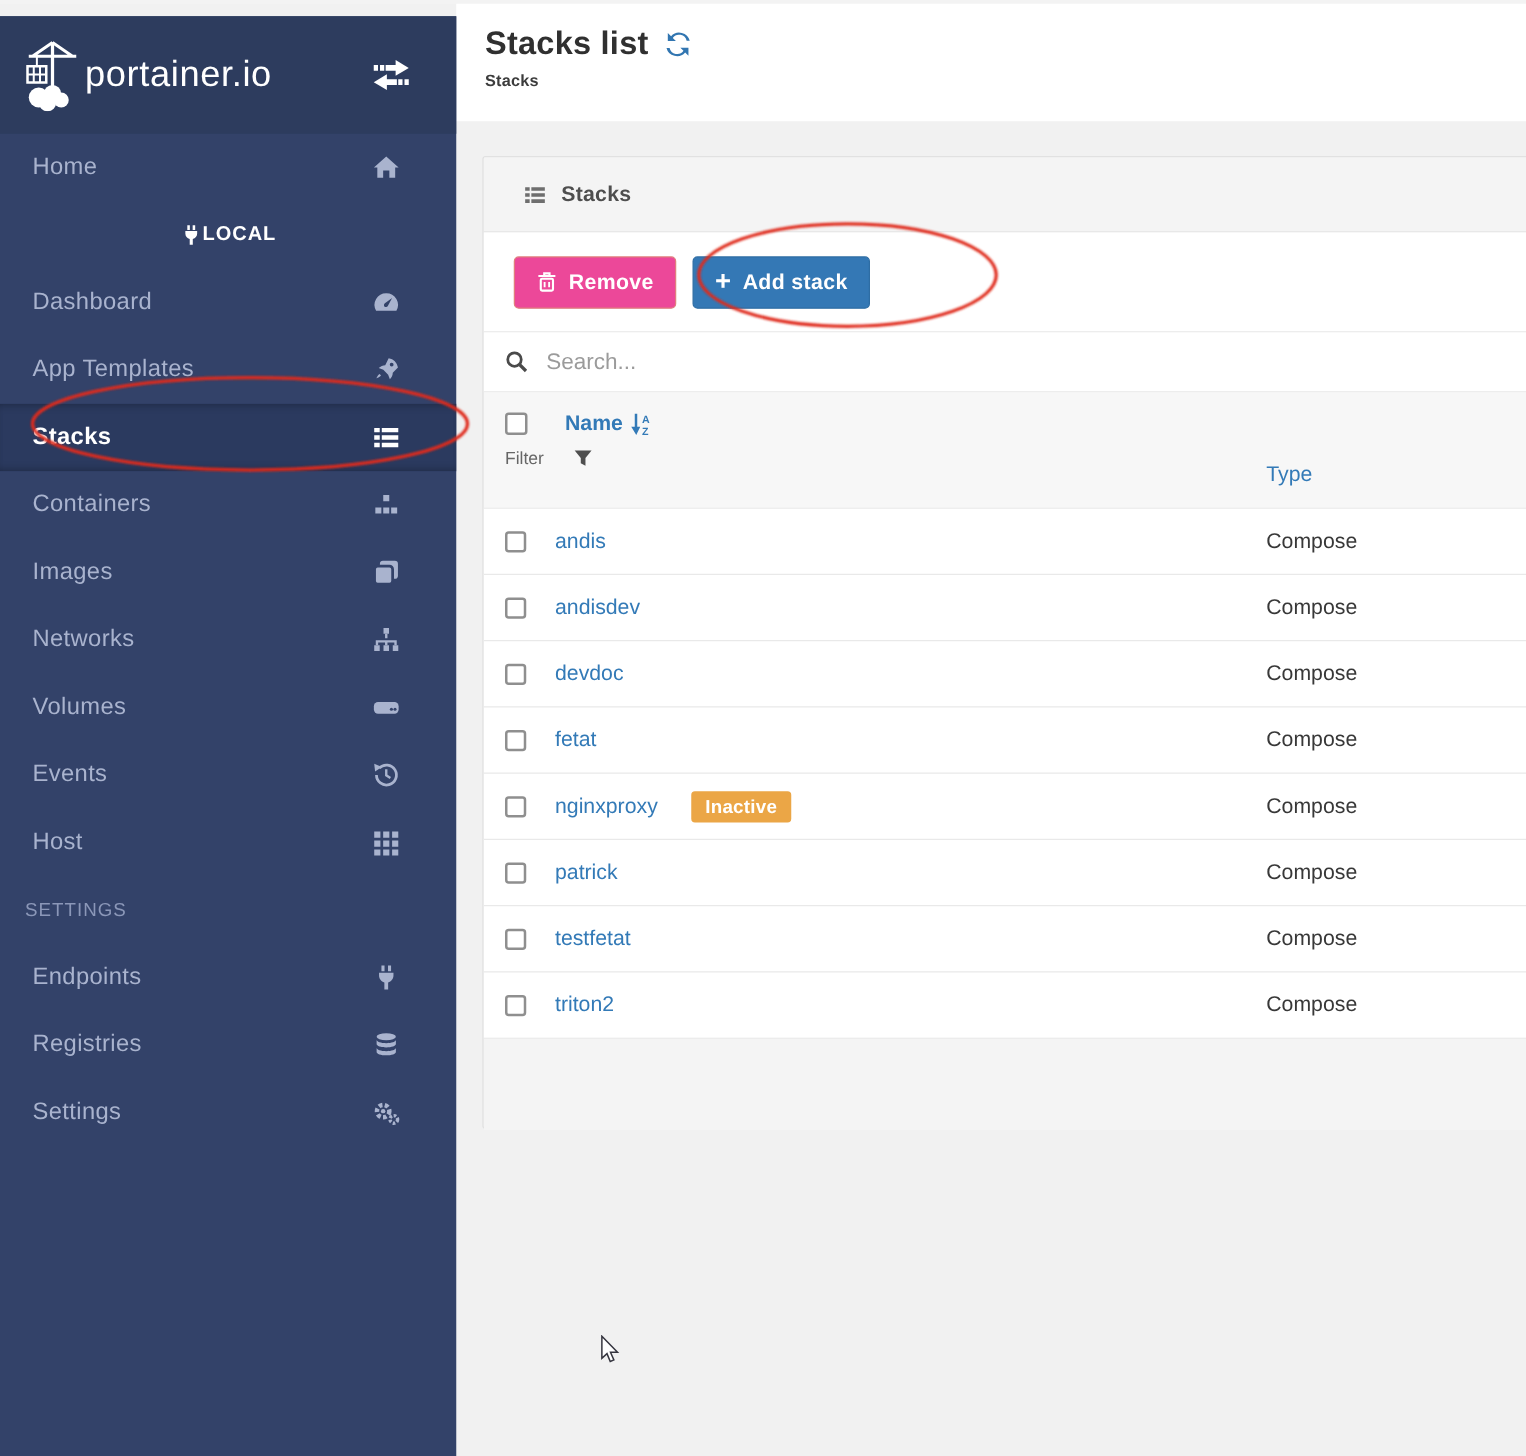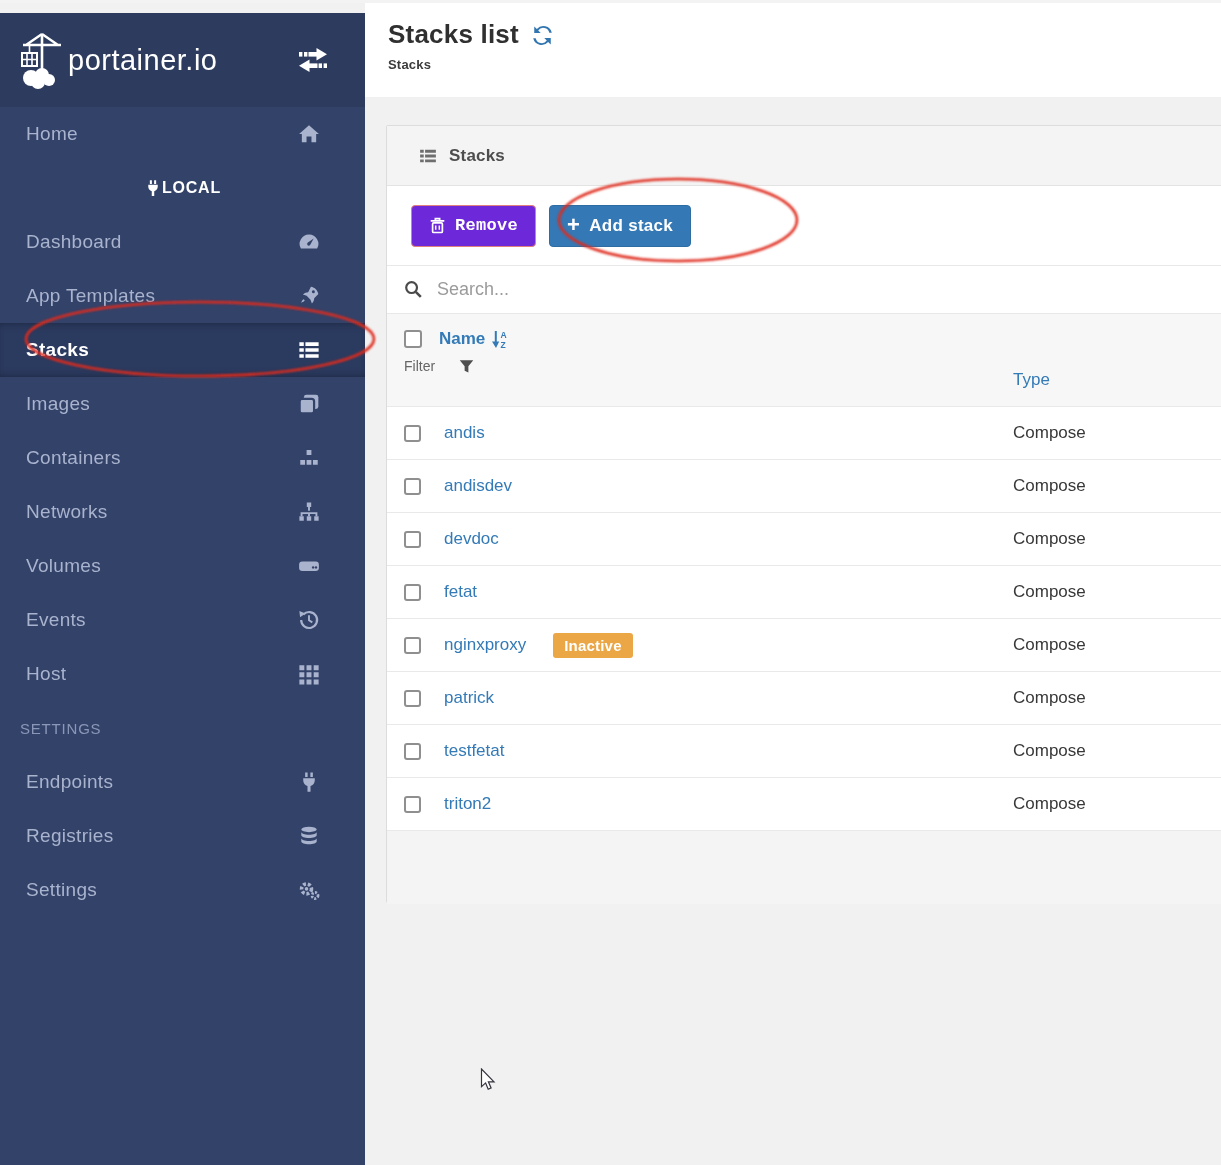--- a/index.html
+++ b/index.html
@@ -55,31 +55,31 @@
     height:60px; background:#f4f4f4; border-bottom:1px solid #e3e3e3;
     display:flex; align-items:center; gap:12px; padding-left:32px;
     font-size:17px; font-weight:700; color:#4e4e4e; letter-spacing:0.2px;
   }
   .panel-header .widget-icon { width:18px; height:18px; color:#6e6e6e; }
   .toolbar { height:80px; display:flex; align-items:center; gap:13px; padding-left:24px; border-bottom:1px solid #e8e8e8; background:#fff; }
   .btn {
     height:42px; border:1px solid transparent; border-radius:4px; display:flex; align-items:center; gap:9px;
     padding:0 17px; font-family:inherit; font-size:17px; font-weight:700; color:#ffffff; letter-spacing:0.3px; cursor:pointer;
   }
-  .btn-remove { background:#6d28d9; border-color:#e07f7d;font-family:Liberation Mono, monospace; }
+  .btn-remove { background:#ec4899; border-color:#e07f7d; }
   .btn-add { background:#3478b5; border-color:#2e6da4; }
   .btn .btn-icon { width:17px; height:17px; }
   .plus-glyph { font-size:22px; font-weight:700; line-height:1; margin-top:-2px; }
   .search-row { height:48px; display:flex; align-items:center; gap:14px; padding-left:17px; border-bottom:1px solid #e8e8e8; background:#fff; }
   .search-icon { width:19px; height:19px; color:#4a4a4a; }
   .search-input { border:none; outline:none; font-family:Liberation Sans, sans-serif; font-size:18px; color:#555; width:400px; background:transparent; }
   .search-input::placeholder { color:#9b9b9b; }
 
   .thead { position:relative; height:92px; background:#f7f7f7; padding:15px 0 0 17px; }
-  .thead-line1 { display:flex; align-items:center; gap:17px; }
+  .thead-line1 { display:flex; align-items:center; gap:30px; }
   .checkbox {
     width:18px; height:18px; background:#fff; border:2px solid #8f8f8f; border-radius:3px; cursor:pointer; flex:0 0 auto;
   }
   .col-name { color:#337ab7; font-size:17px; font-weight:700; display:flex; align-items:center; gap:6px; cursor:pointer; }
   .sort-icon { width:17px; height:19px; }
   .thead-line2 { margin-top:9px; display:flex; align-items:center; gap:24px; color:#666; font-size:14px; }
   .filter-icon { width:15px; height:15px; color:#4f4f4f; cursor:pointer; }
   .col-type { position:absolute; left:626px; bottom:16px; color:#337ab7; font-size:17px; font-weight:400; cursor:pointer; }
 
   .trow { position:relative; height:53px; display:flex; align-items:center; gap:23px; padding-left:17px; border-top:1px solid #e9e9e9; background:#fff; }
@@ -169,33 +169,33 @@
   </a>
   <a class="nav-item active">
     <span class="nav-label">Stacks</span>
     <span class="nav-icon">
       <svg viewBox="0 0 16 16" fill="currentColor">
           <path d="M1 2.4h3.2V5H1zM5.4 2.4H15V5H5.4zM1 6.7h3.2v2.6H1zM5.4 6.7H15v2.6H5.4zM1 11h3.2v2.6H1zM5.4 11H15v2.6H5.4z"></path>
         </svg>
     </span>
   </a>
   <a class="nav-item">
+    <span class="nav-label">Containers</span>
+    <span class="nav-icon">
+      <svg viewBox="0 0 16 16" fill="currentColor">
+          <path d="M5.8 1.8h4.4v4.4H5.8zM1.2 9h4.4v4.4H1.2zM10.4 9h4.4v4.4h-4.4zM5.8 9h4.4v4.4H5.8z" stroke="#334269" stroke-width="0.9"></path>
+        </svg>
+    </span>
+  </a>
+  <a class="nav-item">
     <span class="nav-label">Images</span>
     <span class="nav-icon">
       <svg viewBox="0 0 16 16" fill="currentColor">
           <rect x="4.3" y="1.2" width="10.5" height="10.5" rx="1.8"></rect>
           <rect x="1.2" y="4.3" width="10.5" height="10.5" rx="1.8" stroke="#334269" stroke-width="1.6"></rect>
-        </svg>
-    </span>
-  </a>
-  <a class="nav-item">
-    <span class="nav-label">Containers</span>
-    <span class="nav-icon">
-      <svg viewBox="0 0 16 16" fill="currentColor">
-          <path d="M5.8 1.8h4.4v4.4H5.8zM1.2 9h4.4v4.4H1.2zM10.4 9h4.4v4.4h-4.4zM5.8 9h4.4v4.4H5.8z" stroke="#334269" stroke-width="0.9"></path>
         </svg>
     </span>
   </a>
   <a class="nav-item">
     <span class="nav-label">Networks</span>
     <span class="nav-icon">
       <svg viewBox="0 0 16 16" fill="currentColor">
           <path d="M6.4 1h3.2v3.4H6.4zM1 11h3.2v3.4H1zM6.4 11h3.2v3.4H6.4zM11.8 11h3.2v3.4h-3.2z"></path>
           <path d="M8 4.4v2.6M2.6 11V8.8h10.8V11M8 8.8V11" fill="none" stroke="currentColor" stroke-width="1.4"></path>
         </svg>

